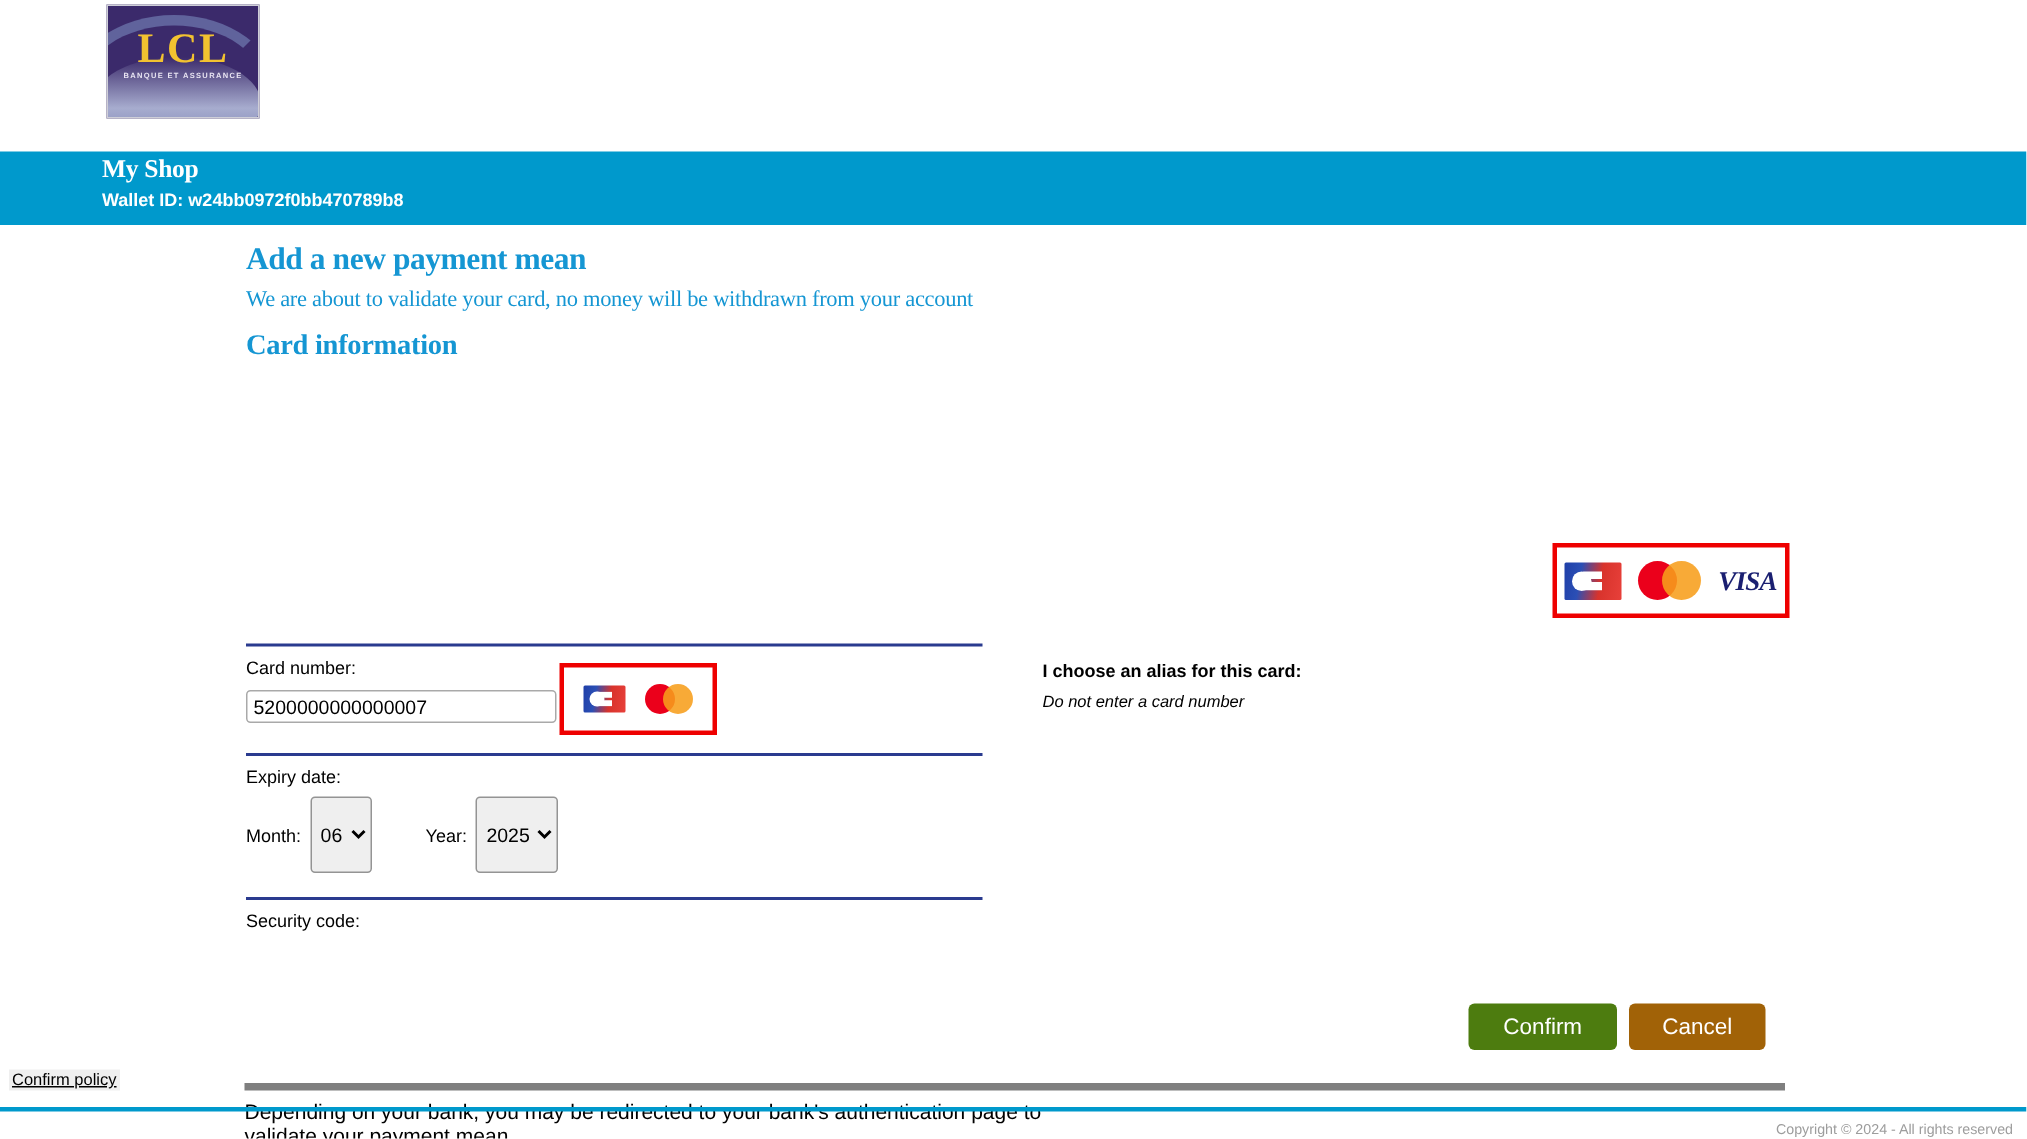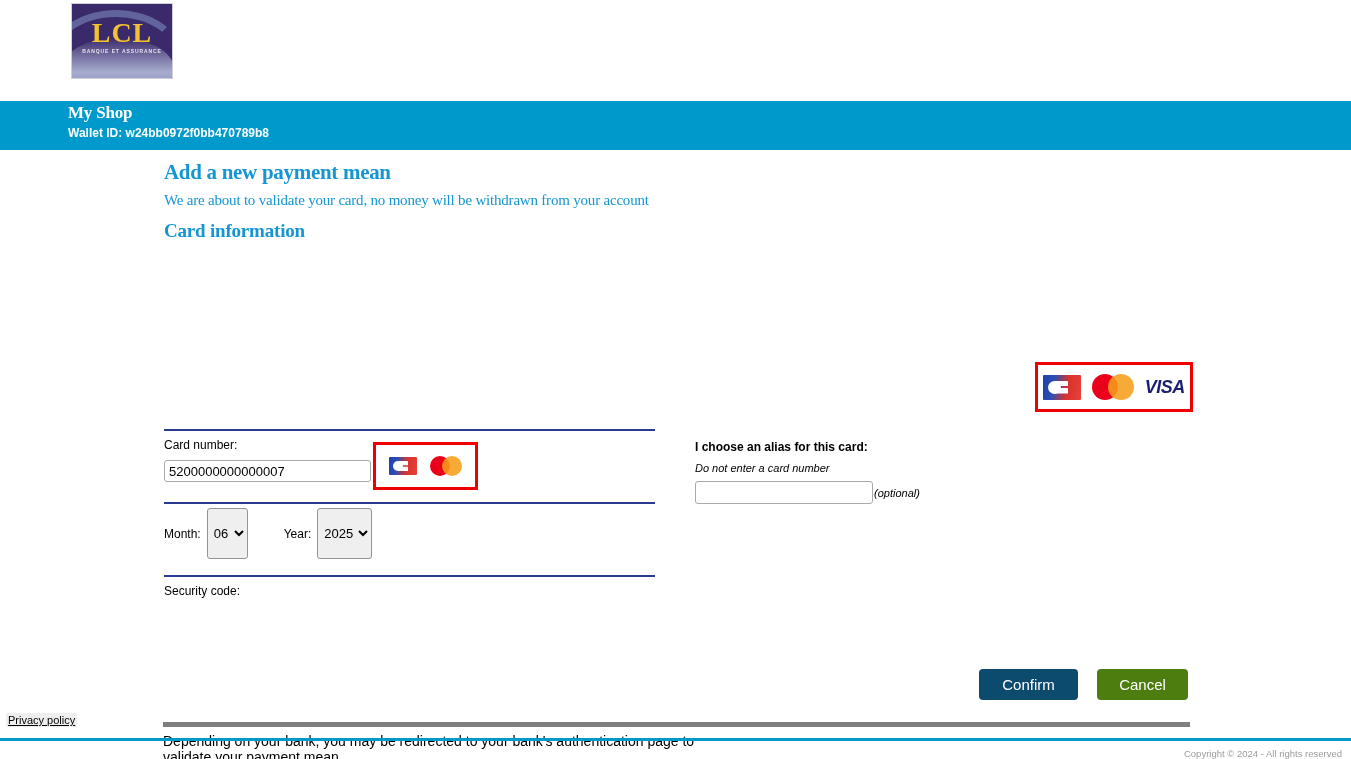--- a/index.html
+++ b/index.html
@@ -203,21 +203,21 @@
     border-radius: 50%;
   }
   .mc-logo .c1 { left: 0;  background: #eb001b; }
   .mc-logo .c2 { left: 16px; background: #f79e1b; opacity: .88; }
   .mc-small { width: 32px; height: 20px; }
   .mc-small .c1, .mc-small .c2 { width: 20px; height: 20px; }
   .mc-small .c2 { left: 12px; }
 
   
   .visa-logo {
-    font-family: Liberation Sans, sans-serif;
+    font-family: Liberation Serif, serif;
     font-weight: bold;
     font-style: italic;
     font-size: 18px;
     color: #1a1f71;
     letter-spacing: -.5px;
     flex: none;
   }
 
   
   .col-left {
@@ -358,22 +358,22 @@
     font-family: "Liberation Sans", sans-serif;
     font-size: 15px;
     color: #ffffff;
     border: none;
     border-radius: 4px;
     padding: 0 18px;
     height: 31px;
     cursor: pointer;
     line-height: 31px;
   }
-  .btn-confirm { background: #0c4a6e; min-width: 99px; }
-  .btn-cancel  { background: #4d7c0f; min-width: 91px; margin-left: 19px; }
+  .btn-confirm { background: #4d7c0f; min-width: 99px; }
+  .btn-cancel  { background: #a16207; min-width: 91px; margin-left: 8px; }
 
   
   .rule-gray {
     position: absolute;
     left: 163px;
     top: 572px;
     width: 1027px;
     height: 5px;
     background: #7f7f7f;
   }
@@ -474,55 +474,52 @@
         <div class="cb-logo cb-small"></div>
         <div class="mc-logo mc-small">
           <span class="c1"></span>
           <span class="c2"></span>
         </div>
       </div>
     </div>
 
     <div class="rule-navy" style="margin-top:18px"></div>
 
+    <div class="field-label">Expiry date:</div>
     <div class="exp-row">
       <span class="lbl">Month:</span>
       <select class="sel" id="month-select"><option value="01">01</option><option value="02">02</option><option value="03">03</option><option value="04">04</option><option value="05">05</option><option value="06" selected="">06</option><option value="07">07</option><option value="08">08</option><option value="09">09</option><option value="10">10</option><option value="11">11</option><option value="12">12</option></select>
       <span class="gap"></span>
       <span class="lbl">Year:</span>
       <select class="sel" id="year-select"><option value="2024">2024</option><option value="2025" selected="">2025</option><option value="2026">2026</option><option value="2027">2027</option><option value="2028">2028</option><option value="2029">2029</option><option value="2030">2030</option></select>
     </div>
 
     <div class="rule-navy" style="margin-top:16px"></div>
 
     <div class="field-label">Security code:</div>
   </div>
 
   <div class="col-right">
     <div class="alias-title">I choose an alias for this card:</div>
     <div class="alias-hint">Do not enter a card number</div>
-    <div class="alias-row">
-      <input class="inp" id="alias-input" type="text" value="" style="">
-      <span class="optional">(optional)</span>
-    </div>
   </div>
 
   <div class="btn-row">
     <button class="btn btn-confirm">Confirm</button>
     <button class="btn btn-cancel">Cancel</button>
   </div>
 
   <div class="rule-gray"></div>
   <div class="disclaimer">Depending on your bank, you may be redirected to your bank's authentication page to validate your payment mean.</div>
 
   <div class="secure-box">
     
 
     
 
     
   </div>
 
 </div>
 
-<a class="privacy" href="#">Privacy policy</a>
+<a class="privacy" href="#">Confirm policy</a>
 <div class="footer-rule"></div>
 <div class="copyright">Copyright © 2024 - All rights reserved</div>
 
 </body></html>

